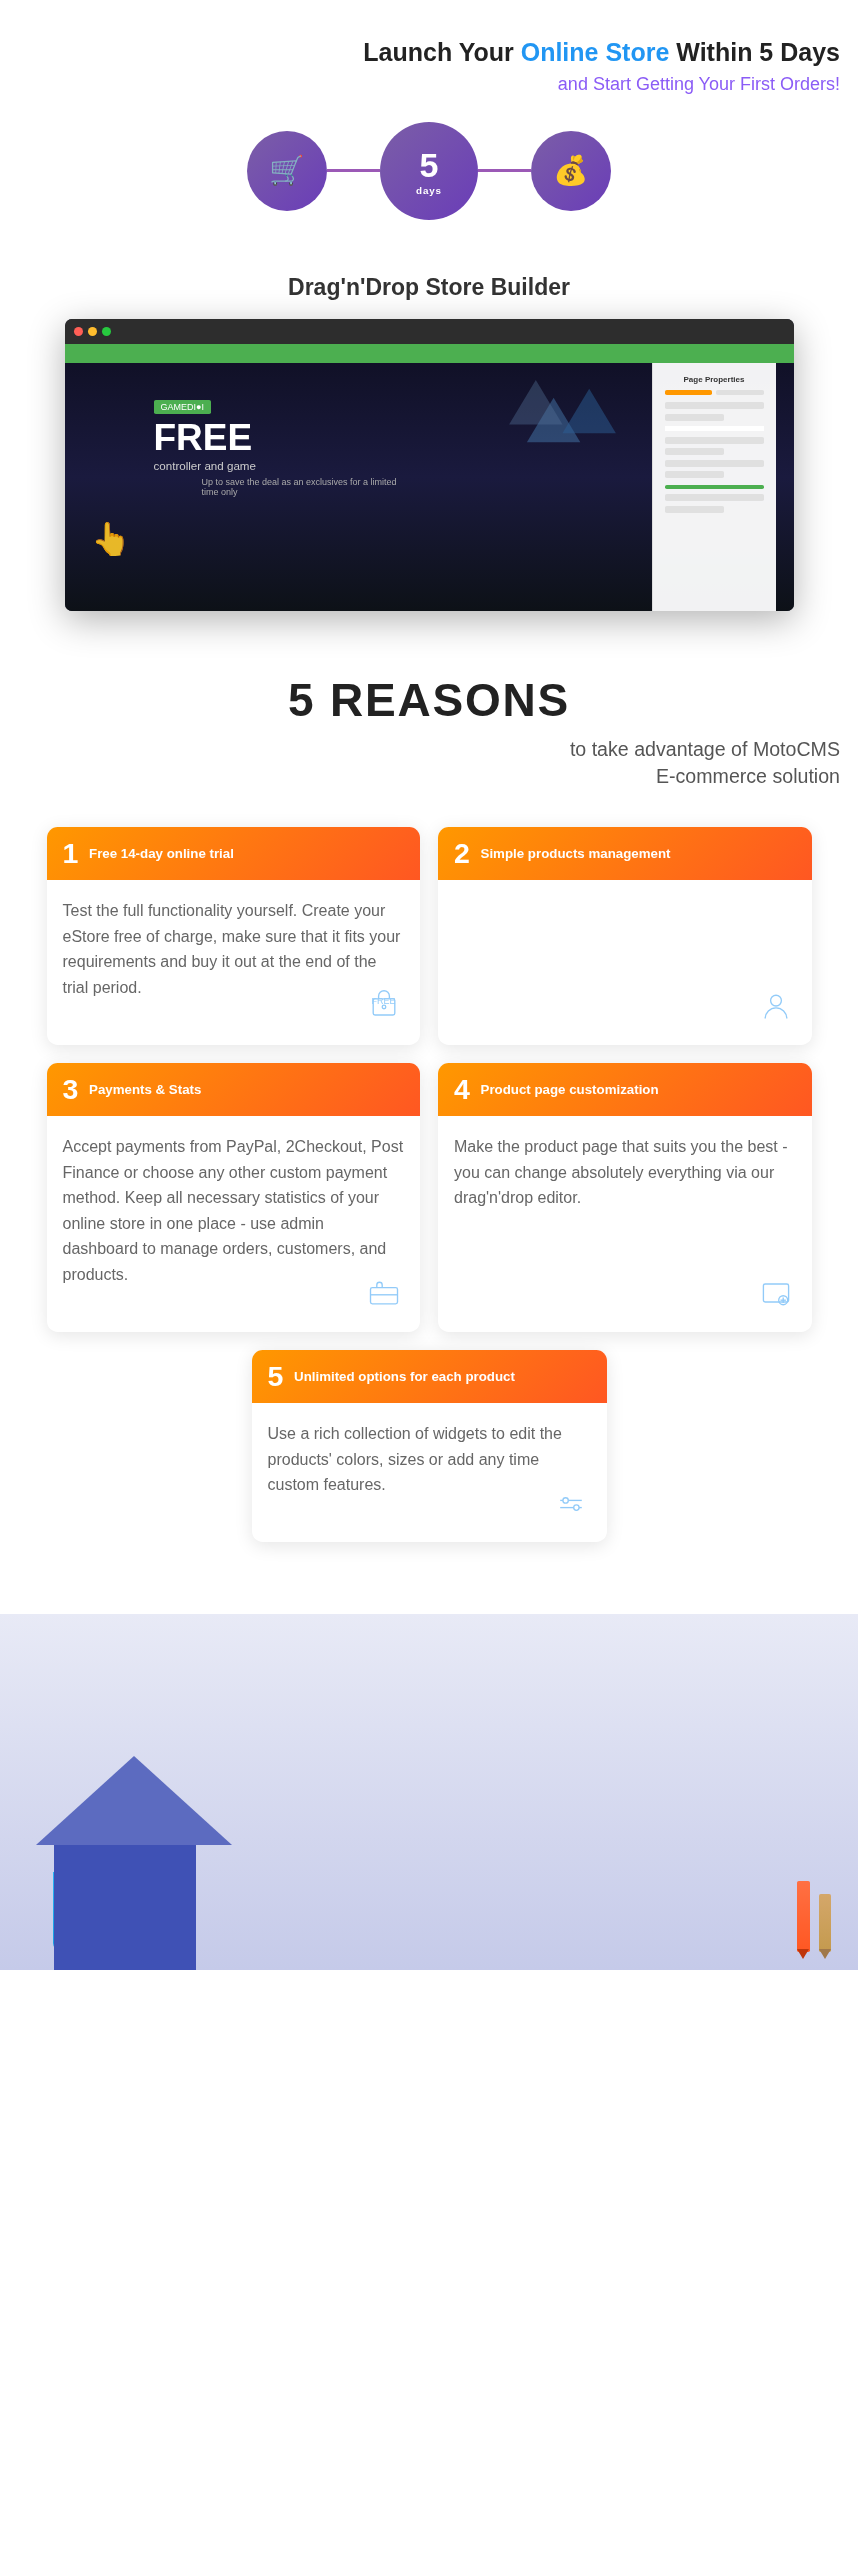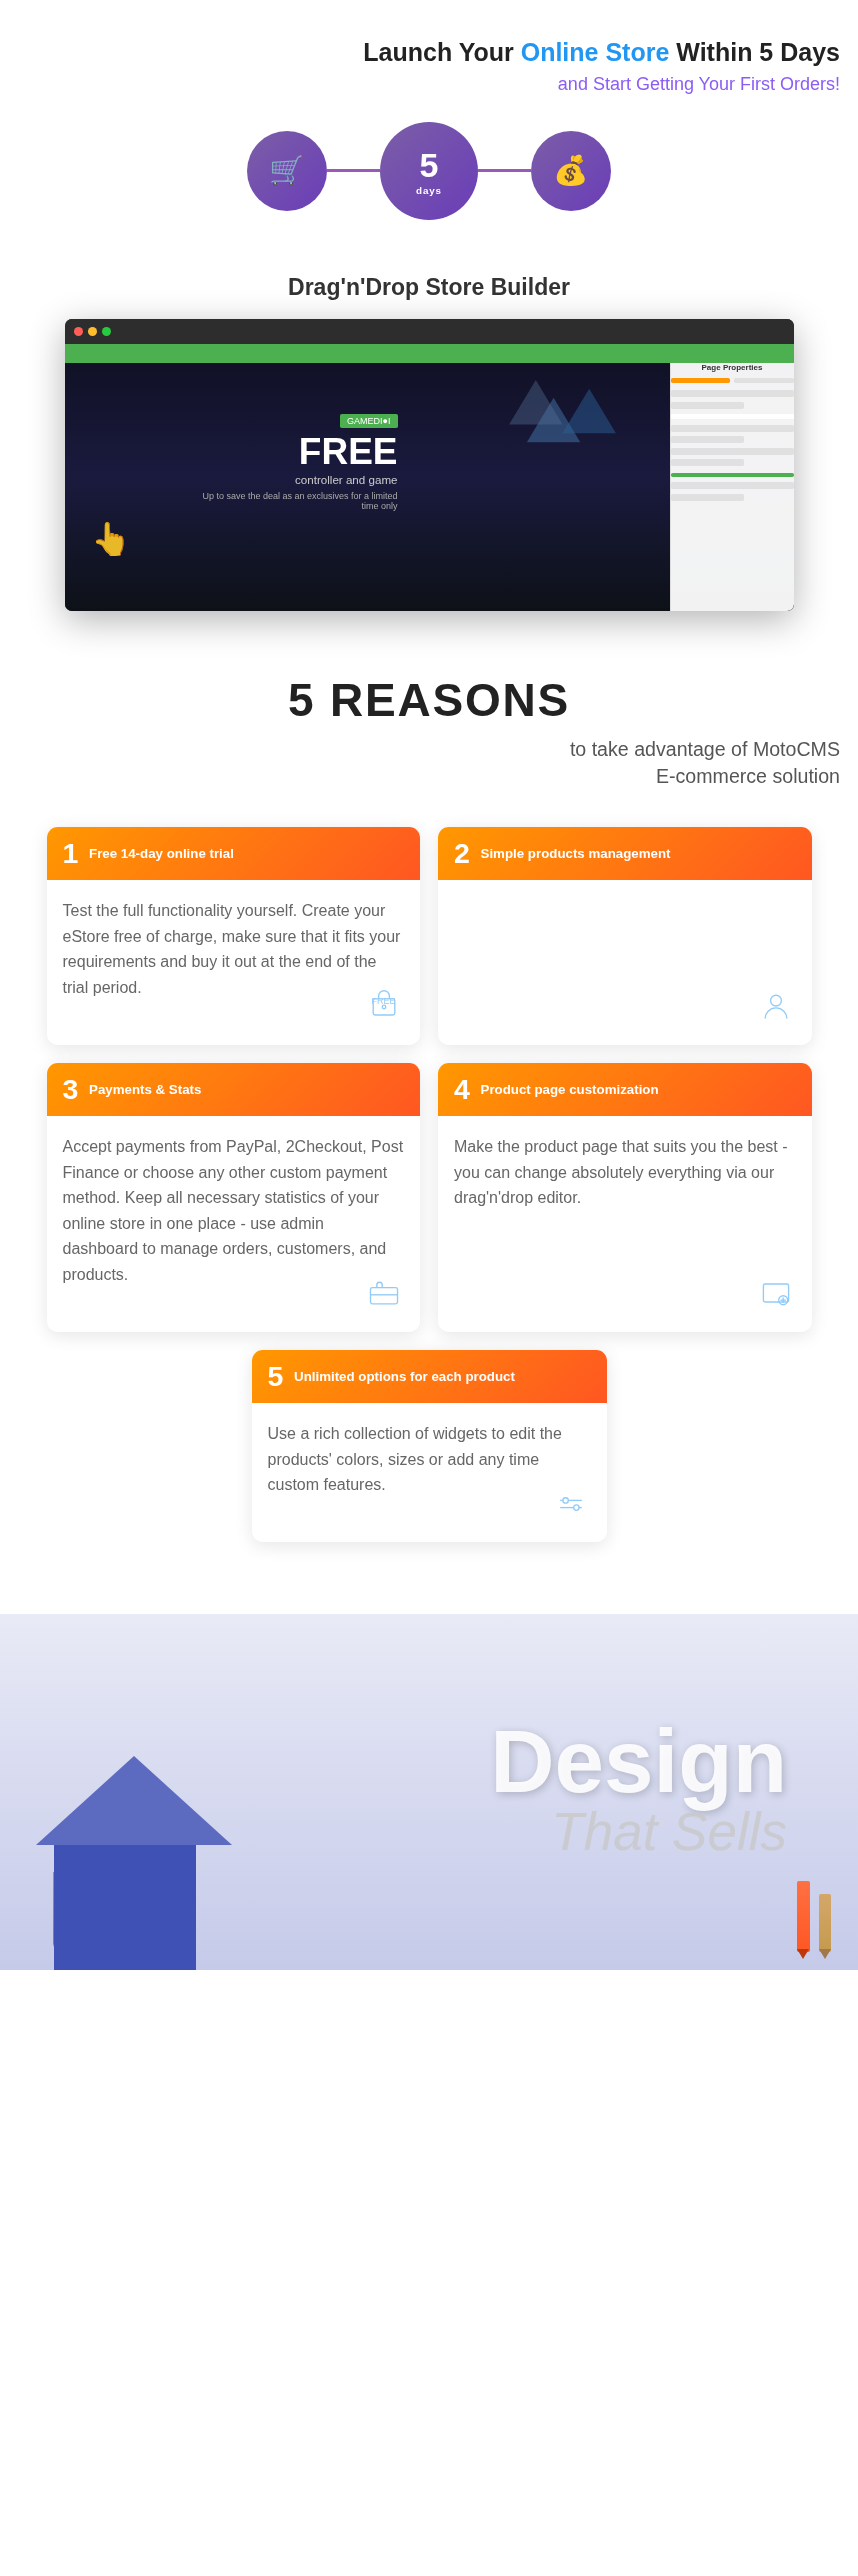--- a/index.html
+++ b/index.html
@@ -114,48 +114,48 @@
       height: 267px;
       background: linear-gradient(180deg, #0f0f23 0%, #1a1a3e 50%, #0d1117 100%);
       display: flex;
       align-items: center;
       justify-content: center;
       position: relative;
       overflow: hidden;
     }
     .game-hero-text {
       color: #fff;
-      text-align: right;
+      text-align: left;
       position: absolute;
       left: 89px;
-      top: 67px;
+      top: 53px;
     }
     .game-hero-text h2 {
       font-size: 32px;
       font-weight: 900;
       color: #fff;
     }
     .game-hero-text p {
       font-size: 9.8px;
       color: #aaa;
       margin-top: 0;
     }
     .green-bar {
       position: absolute;
       top: 0; left: 0; right: 0;
       height: 19.6px;
       background: #4caf50;
     }
     .sidebar-mockup {
       position: absolute;
-      right: 0; top: 19.6px; bottom: 0;
+      right: 18px; top: 19.6px; bottom: 0;
       width: 124px;
       background: rgba(255,255,255,0.95);
       border-left: 0.9px solid #ddd;
-      padding: 0;
+      padding: 12px;
     }
     .sidebar-mockup-title {
       font-size: 8px;
       font-weight: bold;
       color: #333;
       margin-bottom: 5.3px;
     }
     .sidebar-field {
       height: 7.1px;
       background: #e0e0e0;
@@ -573,24 +573,20 @@
       </div>
     </div>
     <div class="bag">
       <div class="bag-shape light-blue" style="width:58px;height:67px;">
         <div class="bag-handle"></div>
         <div class="bag-logo" style="font-size:14.2px;">❤</div>
       </div>
     </div>
   </div>
 
-  <div class="design-text">
-    <div class="design-title">Design</div>
-    <div class="design-subtitle">That Sells</div>
-  </div>
 
   <div class="pencils">
     <div class="pencil orange"></div>
     <div class="pencil tan" style="height:58px;"></div>
   </div>
 
 </div>
 
 <div class="bottom-padding"></div>
 

